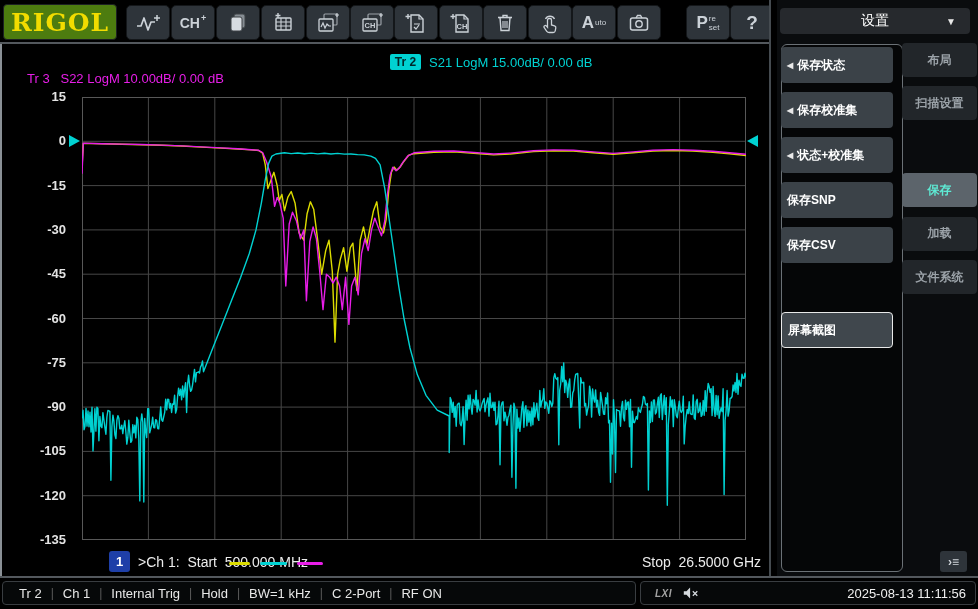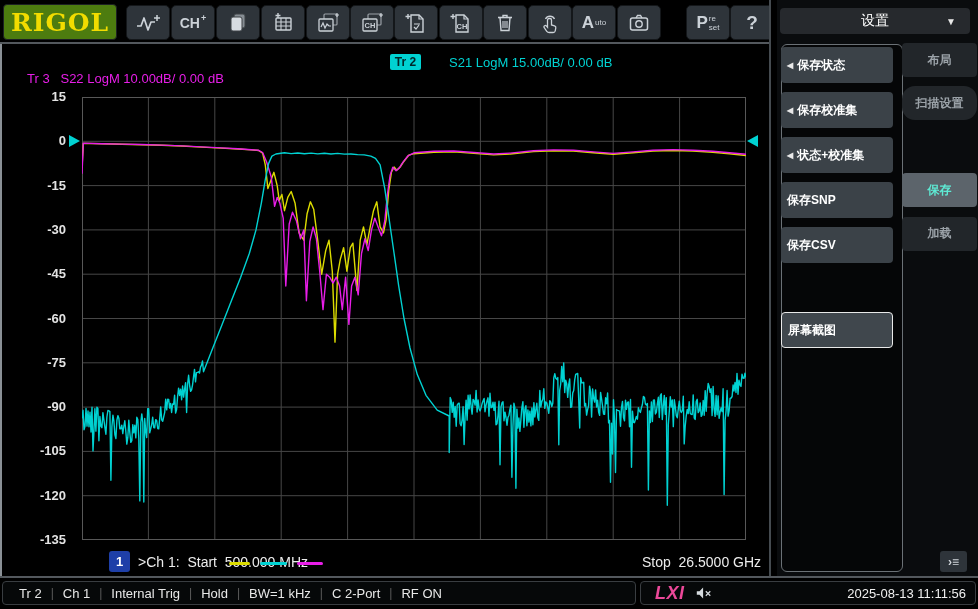--- a/index.html
+++ b/index.html
@@ -56,21 +56,21 @@
   .collapse-btn{position:absolute;left:163px;top:551px;width:27px;height:21px;background:#2e343a;border-radius:3px;
                 color:#d0d5da;font-size:12px;font-weight:bold;display:flex;align-items:center;justify-content:center;}
   
   .statusbar{position:absolute;left:0;top:578px;width:978px;height:31px;background:#000;}
   .sb-seg{position:absolute;top:3px;height:24px;background:#060809;border:1px solid #393d41;border-radius:4px;
           display:flex;align-items:center;box-sizing:border-box;}
   .seg-left{left:2px;width:634px;padding-left:16px;}
   .seg-right{left:640px;width:336px;}
   .st-item{font-size:13px;color:#e8e8e8;white-space:pre;}
   .st-sep{color:#5c5c5c;margin:0 9px;font-size:12px;}
-  .lxi{font-style:italic;font-weight:bold;font-size:18px;letter-spacing:.5px;color:#ec4899;margin-left:14px;}
+  .lxi{font-style:italic;font-weight:bold;font-size:10px;letter-spacing:.5px;color:#a3a3a3;margin-left:14px;}
   .mute{margin-left:10px;display:flex;align-items:center;}
   .timestamp{position:absolute;right:9px;font-size:13px;color:#f0f0f0;}
 </style>
 </head>
 <body>
 
 <div class="screen">
 
   <div class="topbar">
     <div class="logo-box">
@@ -188,21 +188,21 @@
         <div class="tb-btn" style="left: 730px;">
           <span class="tb-q">?</span>
         </div>
       </div>
   </div>
   <div class="hline"></div>
 
   <div class="main">
     <div class="trlabel" style="left: 25px; top: 27px; color: rgb(232, 30, 232);" id="tr3label">Tr 3   S22 LogM 10.00dB/ 0.00 dB</div>
     <div class="tr-badge">Tr 2</div>
-    <div class="trlabel" style="left: 427px; top: 11px; color: rgb(0, 210, 210); margin-left: 20px;" id="tr2label">S21 LogM 15.00dB/ 0.00 dB</div>
+    <div class="trlabel" style="left: 427px; top: 11px; color: rgb(0, 210, 210);" id="tr2label">S21 LogM 15.00dB/ 0.00 dB</div>
 
     <div id="yticks">
         <div class="ytick" style="top: 45px;">15</div>
         <div class="ytick" style="top: 89.3px;">0</div>
         <div class="ytick" style="top: 133.6px;">-15</div>
         <div class="ytick" style="top: 177.9px;">-30</div>
         <div class="ytick" style="top: 222.2px;">-45</div>
         <div class="ytick" style="top: 266.5px;">-60</div>
         <div class="ytick" style="top: 310.8px;">-75</div>
         <div class="ytick" style="top: 355.1px;">-90</div>
@@ -278,23 +278,24 @@
       <div class="menu-item" style="top: 182px;">
         <span>保存SNP</span>
       </div>
       <div class="menu-item" style="top: 227px;">
         <span>保存CSV</span>
       </div>
       <div class="menu-item selected" style="top: 272px; margin-top: 40px;">
         <span>屏幕截图</span>
       </div>
       <div class="tab" style="top: 43px;">布局</div>
-      <div class="tab" style="top: 86.4px; border-radius: 13px;">扫描设置</div>
+      <div class="tab" style="top: 86.4px;">扫描设置</div>
       <div class="tab active" style="top: 173.2px;">保存</div>
       <div class="tab" style="top: 216.6px;">加载</div>
+      <div class="tab" style="top: 260px;">文件系统</div>
     </div>
 
   <div class="bottomline"></div>
 
   <div class="statusbar">
     <div class="sb-seg seg-left" id="statusItems">
         <span class="st-item">Tr 2</span>
         <span class="st-sep">|</span>
         <span class="st-item">Ch 1</span>
         <span class="st-sep">|</span>

